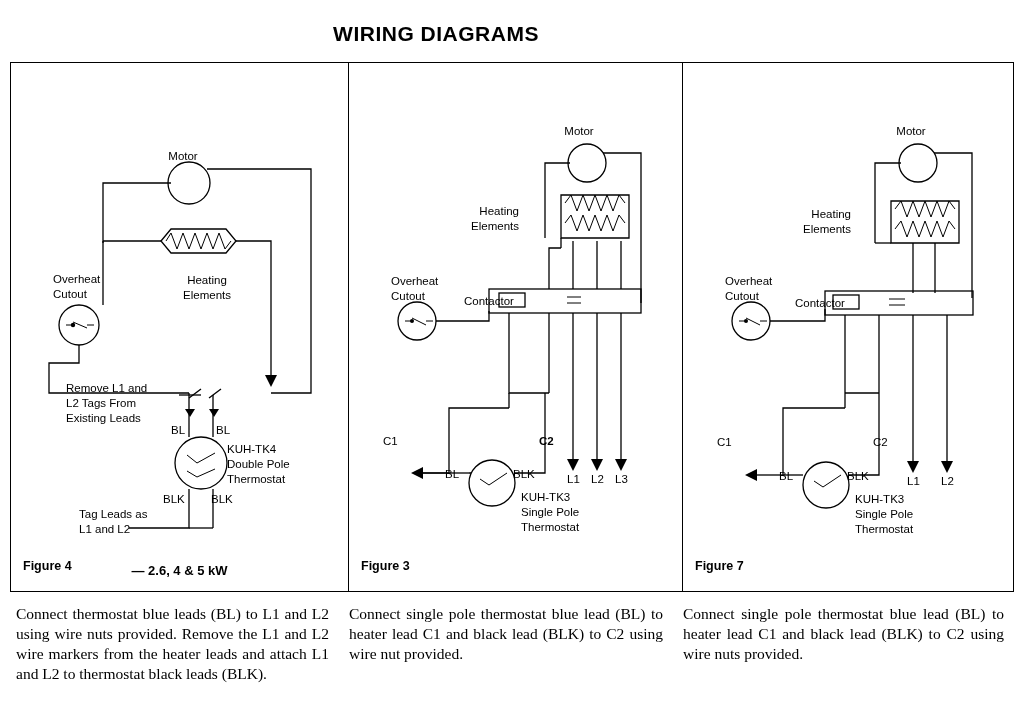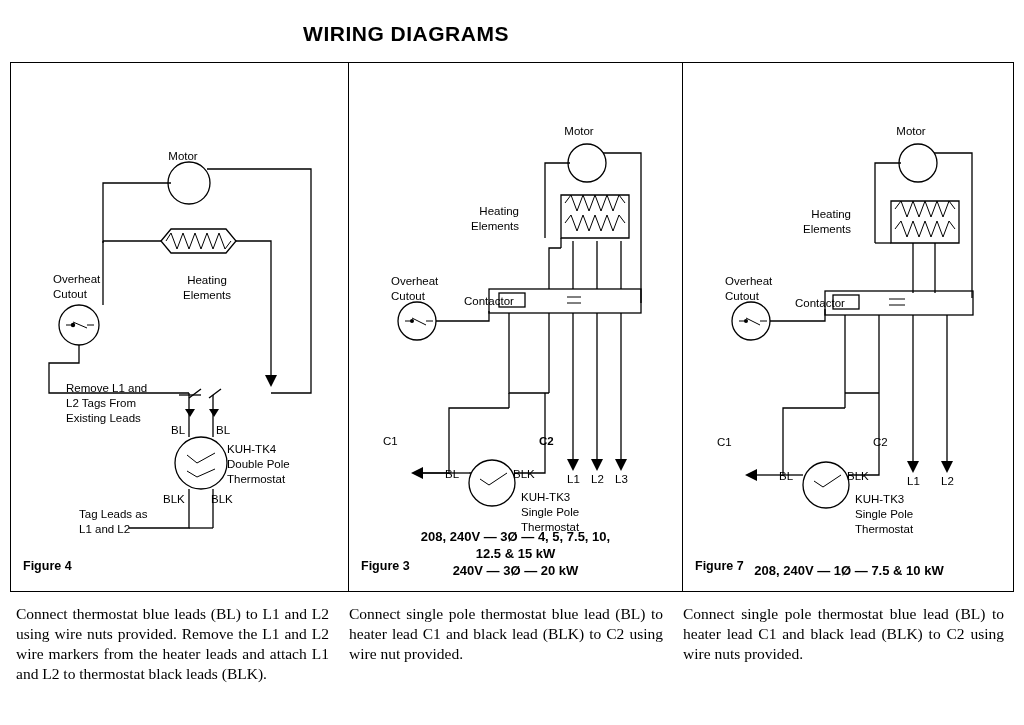--- a/index.html
+++ b/index.html
@@ -18,20 +18,21 @@
   #page-title {
     position: absolute;
     top: 22px;
     left: 0;
     width: 812px;
     text-align: center;
     font-family: "Liberation Sans", sans-serif;
     font-weight: bold;
     font-size: 21px;
     letter-spacing: 0.5px;
+    padding-left: 30px;
   }
   #panels {
     position: absolute;
     top: 62px;
     left: 10px;
     width: 1004px;
     height: 530px;
     display: flex;
     border: 1.5px solid #000;
     box-sizing: border-box;
@@ -168,20 +169,21 @@
       <text class="lbl" x="205" y="371">BL</text>
       <text class="lbl" x="152" y="440">BLK</text>
       <text class="lbl" x="200" y="440">BLK</text>
       <text class="lbl" x="216" y="390">KUH-TK4</text>
       <text class="lbl" x="216" y="405">Double Pole</text>
       <text class="lbl" x="216" y="420">Thermostat</text>
       <text class="lbl" x="68" y="455">Tag Leads as</text>
       <text class="lbl" x="68" y="470">L1 and L2</text>
     </svg>
     <div class="caption-block">
+      <span class="cl">— 2.6, 4 &amp; 5 kW</span>
     </div>
     <div class="fig-label">Figure 4</div>
   </div>
 
   <div class="panel p2">
     <svg width="334" height="530" viewBox="0 0 334 530">
 
       <circle class="wire" cx="238" cy="100" r="19"></circle>
       <path class="wire" d="M254 90 L292 90 L292 170 L292 240"></path>
       <path class="wire" d="M221 100 L196 100 L196 175"></path>
@@ -240,25 +242,20 @@
       <text class="lbl-b" x="190" y="382">C2</text>
       <text class="lbl" x="96" y="415">BL</text>
       <text class="lbl" x="164" y="415">BLK</text>
       <text class="lbl" x="218" y="420">L1</text>
       <text class="lbl" x="242" y="420">L2</text>
       <text class="lbl" x="266" y="420">L3</text>
       <text class="lbl" x="172" y="438">KUH-TK3</text>
       <text class="lbl" x="172" y="453">Single Pole</text>
       <text class="lbl" x="172" y="468">Thermostat</text>
     </svg>
-    <div class="caption-block">
-      <span class="cl">208, 240V — 3Ø — 4, 5, 7.5, 10,</span>
-      <span class="cl">12.5 &amp; 15 kW</span>
-      <span class="cl">240V — 3Ø — 20 kW</span>
-    </div>
     <div class="fig-label">Figure 3</div>
   </div>
 
   <div class="panel p3">
     <svg width="333" height="530" viewBox="0 0 333 530">
 
       <circle class="wire" cx="235" cy="100" r="19"></circle>
       <path class="wire" d="M251 90 L289 90 L289 235"></path>
       <path class="wire" d="M218 100 L192 100 L192 180"></path>
 
@@ -307,23 +304,20 @@
       <text class="lbl" x="34" y="383">C1</text>
       <text class="lbl" x="190" y="383">C2</text>
       <text class="lbl" x="96" y="417">BL</text>
       <text class="lbl" x="164" y="417">BLK</text>
       <text class="lbl" x="224" y="422">L1</text>
       <text class="lbl" x="258" y="422">L2</text>
       <text class="lbl" x="172" y="440">KUH-TK3</text>
       <text class="lbl" x="172" y="455">Single Pole</text>
       <text class="lbl" x="172" y="470">Thermostat</text>
     </svg>
-    <div class="caption-block">
-      <span class="cl">208, 240V — 1Ø — 7.5 &amp; 10 kW</span>
-    </div>
     <div class="fig-label">Figure 7</div>
   </div>
 
 </div>
 
 <div id="descriptions">
   <div class="desc d1">Connect thermostat blue leads (BL) to L1 and L2 using wire nuts provided. Remove the L1 and L2 wire markers from the heater leads and attach L1 and L2 to thermostat black leads (BLK).</div>
   <div class="desc d2">Connect single pole thermostat blue lead (BL) to heater lead C1 and black lead (BLK) to C2 using wire nut provided.</div>
   <div class="desc d3">Connect single pole thermostat blue lead (BL) to heater lead C1 and black lead (BLK) to C2 using wire nuts provided.</div>
 </div>

